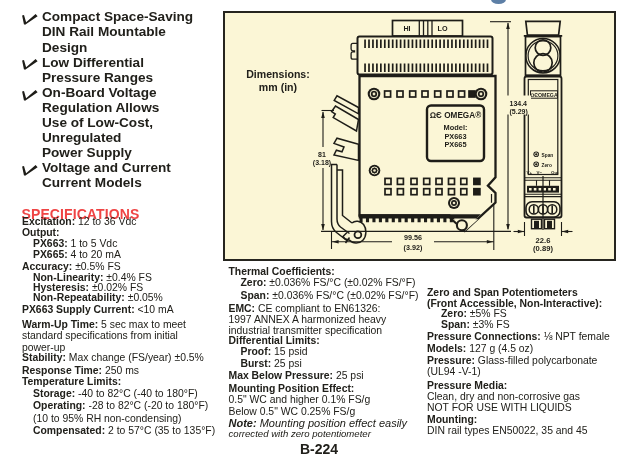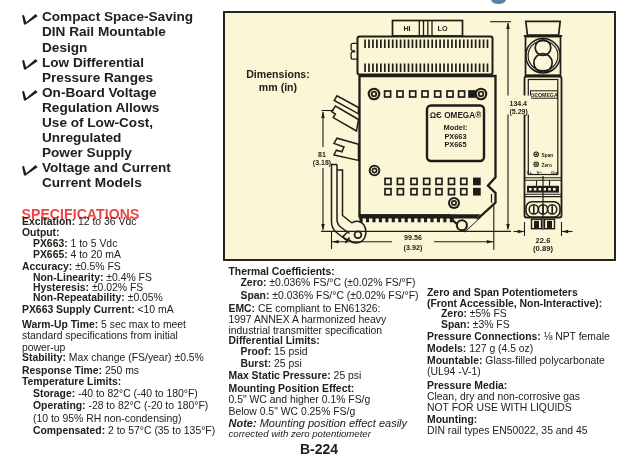--- a/index.html
+++ b/index.html
@@ -279,34 +279,34 @@
 
 <div class="sp" style="top:265.9px;left:228.5px"><b>Thermal Coefficients:</b></div>
 <div class="sp" style="top:276.9px;left:240.5px"><b>Zero:</b> ±0.036% FS/°C (±0.02% FS/°F)</div>
 <div class="sp" style="top:289.9px;left:240.5px"><b>Span:</b> ±0.036% FS/°C (±0.02% FS/°F)</div>
 <div class="sp" style="top:303.4px;left:228.5px"><b>EMC:</b> CE compliant to EN61326:</div>
 <div class="sp" style="top:314.4px;left:228.5px">1997 ANNEX A harmonized heavy</div>
 <div class="sp" style="top:324.9px;left:228.5px">industrial transmitter specification</div>
 <div class="sp" style="top:335.4px;left:228.5px"><b>Differential Limits:</b></div>
 <div class="sp" style="top:346.4px;left:240.5px"><b>Proof:</b> 15 psid</div>
 <div class="sp" style="top:357.9px;left:240.5px"><b>Burst:</b> 25 psi</div>
-<div class="sp" style="top:370.4px;left:228.5px"><b>Max Static Pressure:</b> 25 psi</div>
+<div class="sp" style="top:370.4px;left:228.5px"><b>Max Below Pressure:</b> 25 psi</div>
 <div class="sp" style="top:383.4px;left:228.5px"><b>Mounting Position Effect:</b></div>
 <div class="sp" style="top:394.4px;left:228.5px">0.5" WC and higher 0.1% FS/g</div>
 <div class="sp" style="top:406.4px;left:228.5px">Below 0.5" WC 0.25% FS/g</div>
 <div class="sp" style="top:418.4px;left:228.5px"><span style="font-size:11px"><i><b>Note:</b> Mounting position effect easily</i></span></div>
 <div class="sp" style="top:427.9px;left:228.5px"><span style="font-size:9.6px"><i>corrected with zero potentiometer</i></span></div>
 
 <div class="sp" style="top:287.4px;left:427px"><b>Zero and Span Potentiometers</b></div>
 <div class="sp" style="top:297.9px;left:427px"><b>(Front Accessible, Non-Interactive):</b></div>
 <div class="sp" style="top:308.4px;left:441px"><b>Zero:</b> ±5% FS</div>
 <div class="sp" style="top:318.9px;left:441px"><b>Span:</b> ±3% FS</div>
 <div class="sp" style="top:330.9px;left:427px"><b>Pressure Connections:</b> ⅛ NPT female</div>
 <div class="sp" style="top:342.9px;left:427px"><b>Models:</b> 127 g (4.5 oz)</div>
-<div class="sp" style="top:355.4px;left:427px"><b>Mountable:</b> Glass-filled polycarbonate</div>
+<div class="sp" style="top:355.4px;left:427px"><b>Pressure:</b> Glass-filled polycarbonate</div>
 <div class="sp" style="top:366.4px;left:427px">(UL94 -V-1)</div>
 <div class="sp" style="top:379.9px;left:427px"><b>Pressure Media:</b></div>
 <div class="sp" style="top:391.4px;left:427px">Clean, dry and non-corrosive gas</div>
 <div class="sp" style="top:402.4px;left:427px">NOT FOR USE WITH LIQUIDS</div>
 <div class="sp" style="top:414.4px;left:427px"><b>Mounting:</b></div>
 <div class="sp" style="top:424.9px;left:427px">DIN rail types EN50022, 35 and 45</div>
 
 <div id="bnum">B-224</div>
 
 </body></html>

